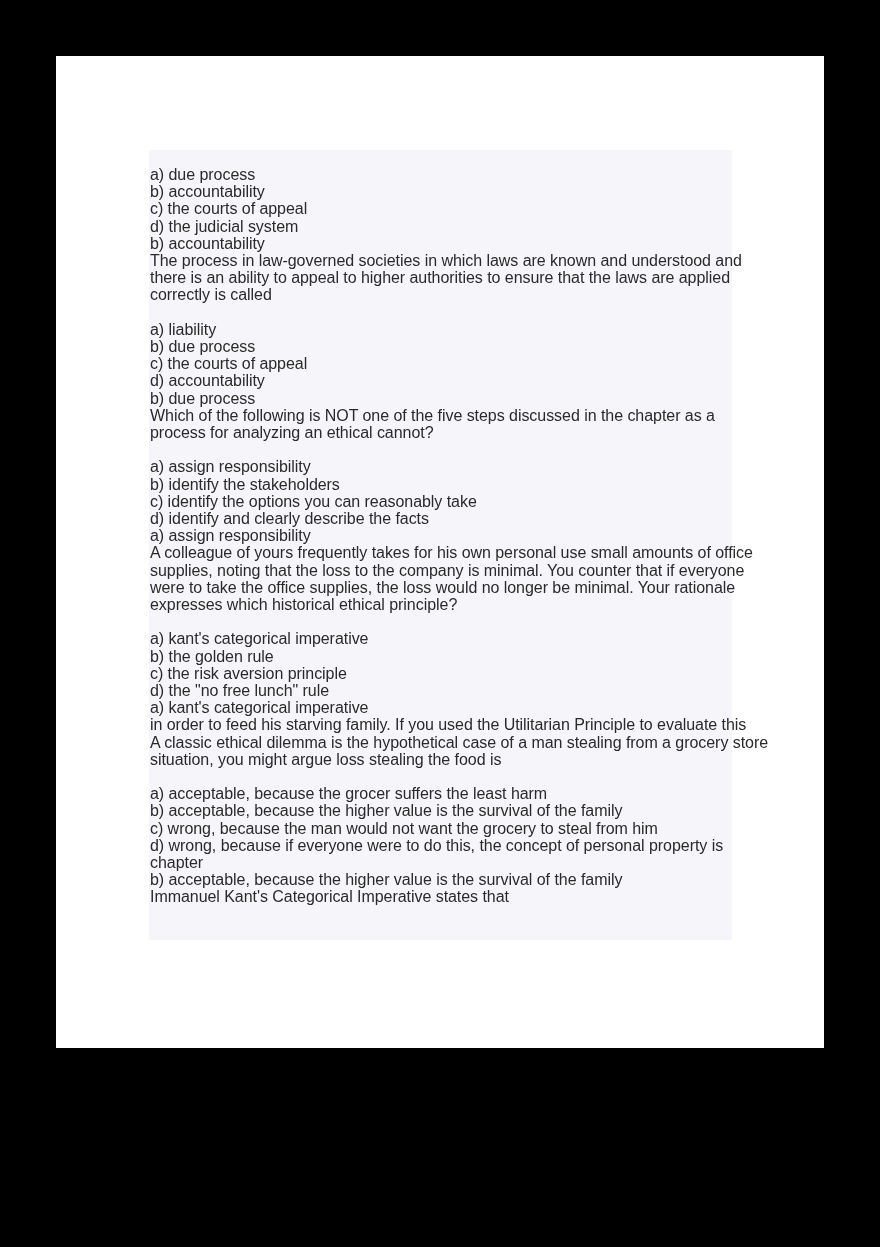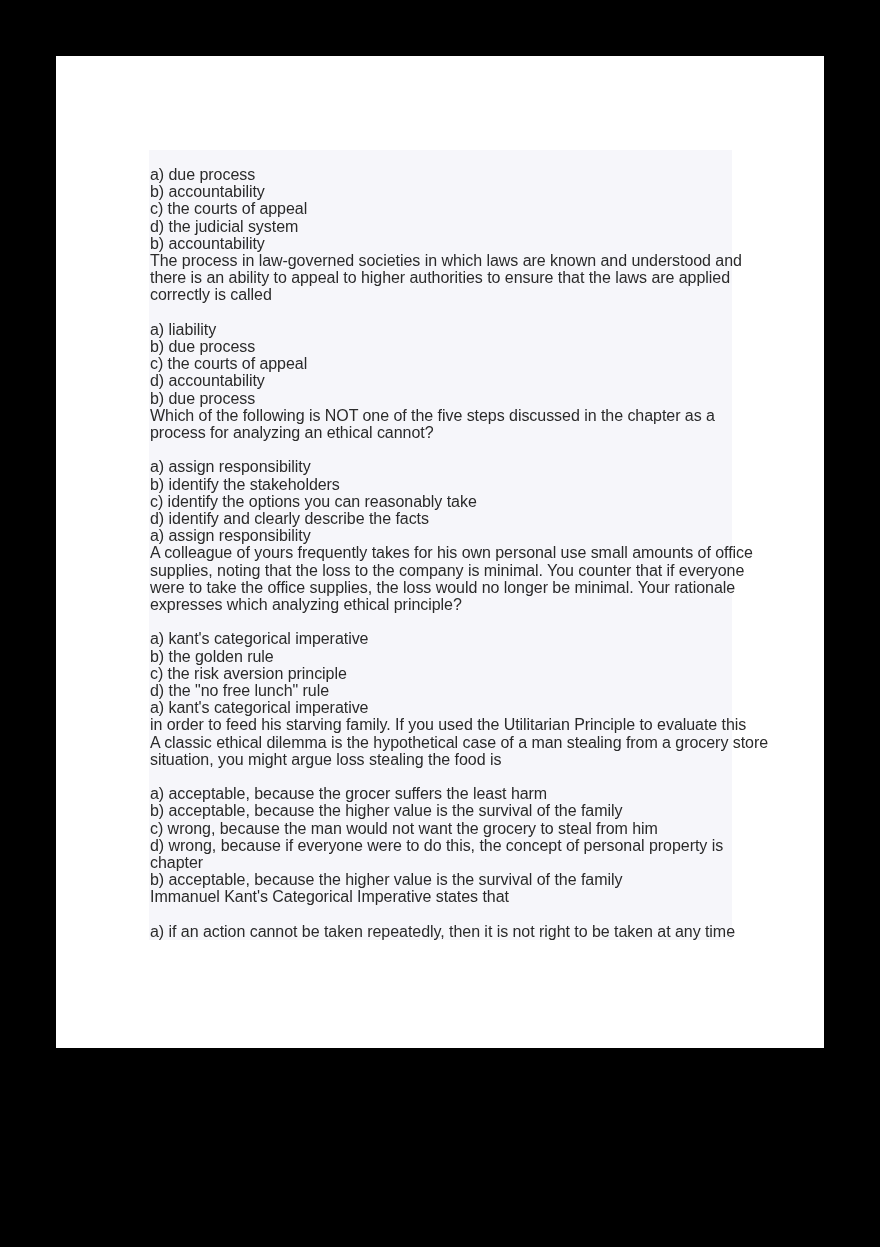--- a/index.html
+++ b/index.html
@@ -58,35 +58,34 @@
         <span class="line">process for analyzing an ethical cannot?</span>
         <span class="blank"></span>
         <span class="line">a) assign responsibility</span>
         <span class="line">b) identify the stakeholders</span>
         <span class="line">c) identify the options you can reasonably take</span>
         <span class="line">d) identify and clearly describe the facts</span>
         <span class="line">a) assign responsibility</span>
         <span class="line">A colleague of yours frequently takes for his own personal use small amounts of office</span>
         <span class="line">supplies, noting that the loss to the company is minimal. You counter that if everyone</span>
         <span class="line">were to take the office supplies, the loss would no longer be minimal. Your rationale</span>
-        <span class="line">expresses which analyzing ethical principle?</span>
+        <span class="line">expresses which historical ethical principle?</span>
         <span class="blank"></span>
         <span class="line">a) kant's categorical imperative</span>
         <span class="line">b) the golden rule</span>
         <span class="line">c) the risk aversion principle</span>
         <span class="line">d) the "no free lunch" rule</span>
         <span class="line">a) kant's categorical imperative</span>
         <span class="line">in order to feed his starving family. If you used the Utilitarian Principle to evaluate this</span>
         <span class="line">A classic ethical dilemma is the hypothetical case of a man stealing from a grocery store</span>
         <span class="line">situation, you might argue loss stealing the food is</span>
         <span class="blank"></span>
         <span class="line">a) acceptable, because the grocer suffers the least harm</span>
         <span class="line">b) acceptable, because the higher value is the survival of the family</span>
         <span class="line">c) wrong, because the man would not want the grocery to steal from him</span>
         <span class="line">d) wrong, because if everyone were to do this, the concept of personal property is</span>
         <span class="line">chapter</span>
         <span class="line">b) acceptable, because the higher value is the survival of the family</span>
         <span class="line">Immanuel Kant's Categorical Imperative states that</span>
         <span class="blank"></span>
-        <span class="line">a) if an action cannot be taken repeatedly, then it is not right to be taken at any time</span>
       </div>
   </div>
 </div>
 
 </body></html>

